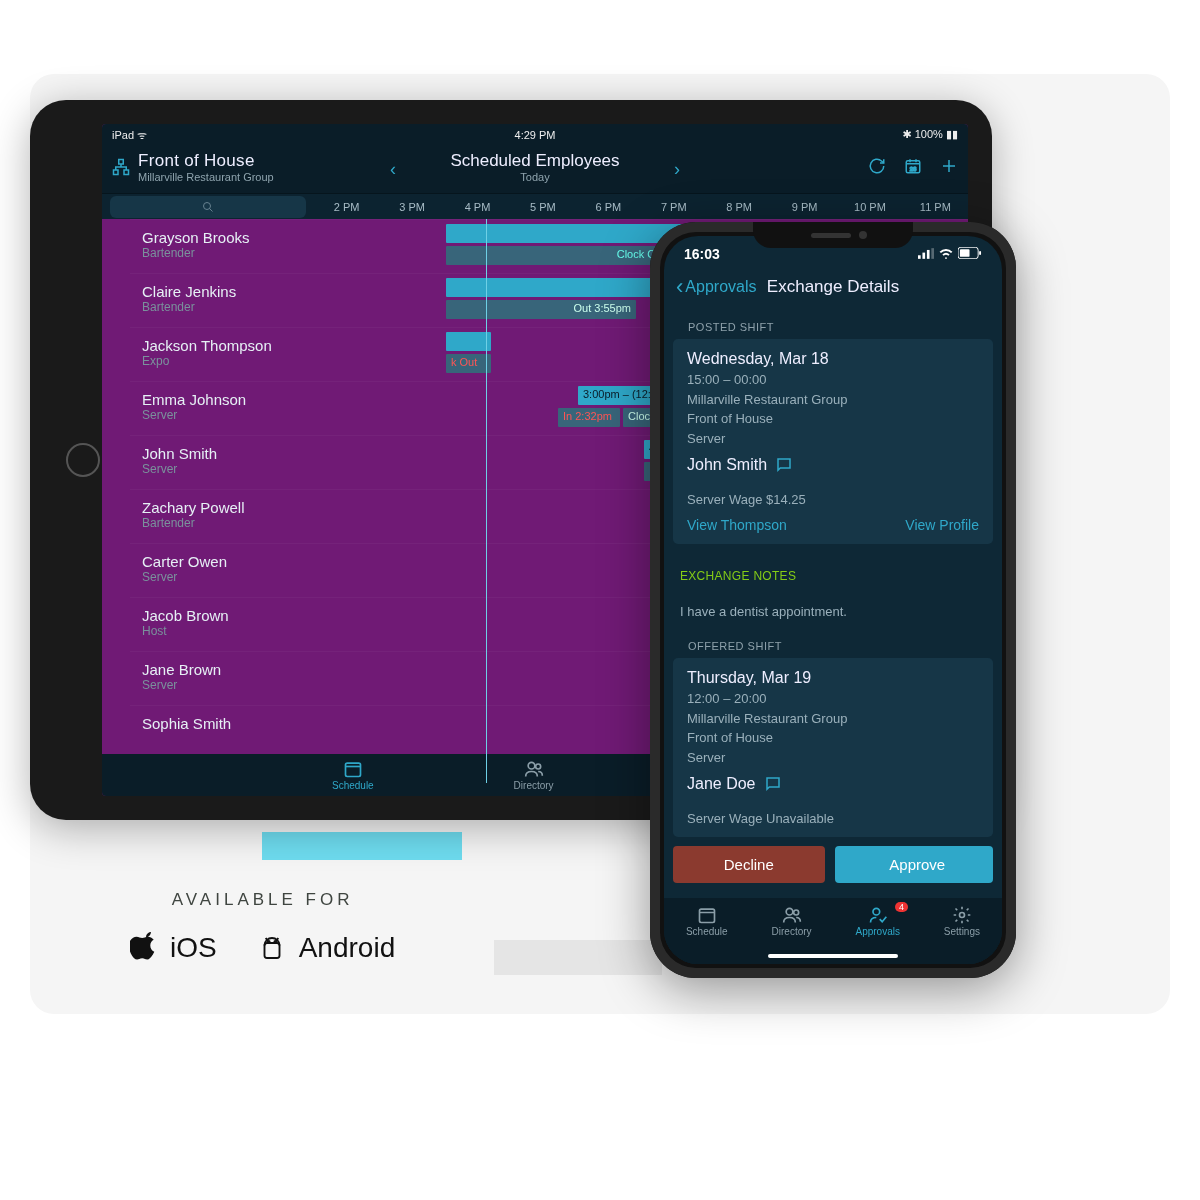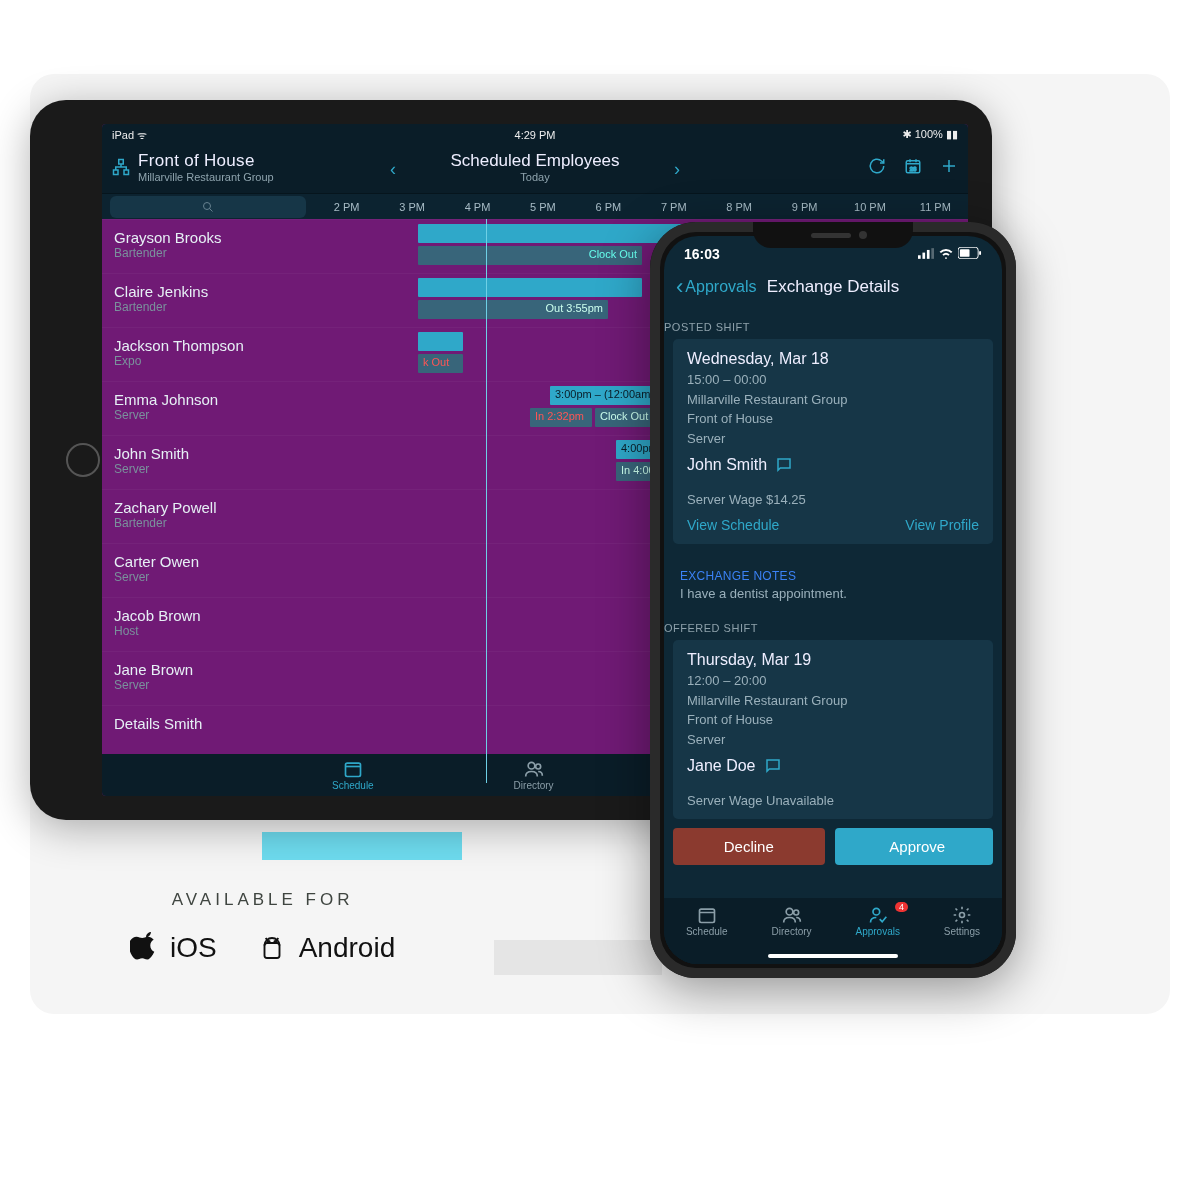--- a/index.html
+++ b/index.html
@@ -32,21 +32,21 @@
 
 
 .timeline-hdr { display:flex; background:#0c2330; border-top:1px solid #06151d; height:26px; }
 .search-box { width:196px; height:22px; margin:2px 8px; background:#163647; border-radius:6px; display:flex; align-items:center; justify-content:center; }
 .search-box svg{opacity:.6;}
 .hour-labels { flex:1; display:flex; color:#a8bcc6; font-size:11px; align-items:center; }
 .hour-labels span{flex:1; text-align:center;}
 
 
 .gantt { position:relative; height:calc(100% - 108px); overflow:hidden;}
-.gantt-row { display:flex; height:54px; border-top:1px solid rgba(255,255,255,.04);}
+.gantt-row { display:flex; height:54px; border-top:1px solid rgba(255,255,255,.04);margin-left:28px;}
 .emp-cell { width:212px; padding:9px 12px 0; }
 .emp-name { color:#e6f0f5; font-size:15px; }
 .emp-role { color:#7a919c; font-size:12px; }
 .bars-cell { flex:1; position:relative; }
 .bar { position:absolute; height:19px; background:#2fa8c9; border-radius:1px; color:#0a1d28; font-size:11px; padding:2px 5px; white-space:nowrap; overflow:hidden;}
 .bar.dim{background:#38657a;color:#cfe;}
 .bar.red-txt{color:#f55;}
 .now-line { position:absolute; left:384px; top:0; bottom:0; width:1px; background:#6ed0e6; z-index:5;}
 .now-line::before{content:attr(data-label); position:absolute; top:-14px; left:4px; color:#6ed0e6; font-size:9px;}
 
@@ -57,30 +57,30 @@
 .badge { position:absolute; top:-3px; right:-8px; background:#e33; color:#fff; border-radius:8px; font-size:9px; padding:0 4px; }
 
 
 .iphone { position:absolute; left:650px; top:222px; width:366px; height:756px; background:#111; border-radius:46px; box-shadow:0 12px 50px rgba(0,0,0,.4),inset 0 0 0 10px #2a2a2a; }
 .iphone-screen { position:absolute; inset:14px; background:#0e2836; border-radius:34px; overflow:hidden; color:#c9d6de; font-size:13px; }
 .notch { position:absolute; top:0; left:50%; transform:translateX(-50%); width:160px; height:26px; background:#111; border-radius:0 0 18px 18px; z-index:10; }
 .iphone-status { display:flex; justify-content:space-between; padding:10px 20px 0; color:#fff; font-weight:600; font-size:14px; }
 .iph-hdr { display:flex; align-items:center; padding:12px 12px 10px; position:relative; }
 .back-link { color:#2fa8c9; font-size:16px; display:flex; align-items:center; gap:2px;}
 .iph-title { position:absolute; left:50%; transform:translateX(-50%); color:#eef; font-size:17px; font-weight:500;}
-.section-lbl { color:#8ea1ab; font-size:11px; letter-spacing:.5px; padding:11px 0 6px; }
+.section-lbl { color:#8ea1ab; font-size:11px; letter-spacing:.5px; padding:11px 24px 6px; }
 .card { background:#163647; margin:0 9px 9px; border-radius:5px; padding:11px 14px; }
 .card .dt { color:#eef; font-size:16px; margin-bottom:2px;}
 .card .ln { color:#9ab0bb; font-size:13px; line-height:1.5;}
 .card .emp-ln { color:#eef; font-size:16px; display:flex; align-items:center; gap:8px; margin-top:8px;}
 .card .wage { color:#9ab0bb; font-size:13px; margin-top:18px;}
 .card .links { display:flex; justify-content:space-between; margin-top:10px; color:#2fa8c9; font-size:14px;}
 .notes-block{ padding:0 16px 10px;}
-.notes-block .lbl{color:#3b82f6; font-size:12px; letter-spacing:.3px;margin-top:25px;}
-.notes-block .txt{color:#9ab0bb; font-size:13px; margin-top:3px;}
+.notes-block .lbl{color:#84cc16; font-size:12px; letter-spacing:.3px;margin-top:25px;}
+.notes-block .txt{color:#9ab0bb; font-size:13px; margin-top:21px;}
 .action-row { display:flex; gap:10px; padding:0 9px 8px;}
 .btn { flex:1; text-align:center; padding:10px 0; border-radius:4px; font-size:15px; color:#fff;}
 .btn.decline{background:#8b3a2f;}
 .btn.approve{background:#2fa8c9;padding-left:7px;}
 .iphone-tabbar { position:absolute; bottom:0; left:0; right:0; height:66px; background:#0a1d28; display:flex; justify-content:space-around; align-items:flex-start; padding-top:7px; font-size:10px; }
 .home-ind { position:absolute; bottom:6px; left:50%; transform:translateX(-50%); width:130px; height:4px; background:#fff; border-radius:3px;}
 
 
 .avail { position:absolute; left:130px; top:890px; }
 .avail-lbl { letter-spacing:4px; color:#3f4540; font-size:17px; text-align:center; margin-bottom:22px;}
@@ -253,21 +253,21 @@
           <div class="emp-cell">
             <div class="emp-name">Jane Brown</div>
             <div class="emp-role">Server</div>
           </div>
           <div class="bars-cell">
             <div class="bar " style="top: 4px; left: 370px; width: 290px;">5:00pm – (12:0</div>
           </div>
         </div>
         <div class="gantt-row">
           <div class="emp-cell">
-            <div class="emp-name">Details Smith</div>
+            <div class="emp-name">Sophia Smith</div>
             <div class="emp-role"></div>
           </div>
           <div class="bars-cell">
             <div class="bar " style="top: 4px; left: 370px; width: 290px;">5:00pm – 10:00</div>
           </div>
         </div>
       </div>
 
     <div class="ipad-tabbar" id="ipadTabs">
         <div class="tab active">
@@ -343,21 +343,21 @@
       <div class="ln">Front of House</div>
       <div class="ln">Server</div>
       <div class="emp-ln">
         <span>John Smith</span>
         <svg width="18" height="18" viewBox="0 0 24 24" fill="none" stroke="#2fa8c9" stroke-width="2" class="chat-icon">
             <path d="M4 4h16v12H7l-3 3z"></path>
           </svg>
       </div>
       <div class="wage">Server Wage $14.25</div>
       <div class="links">
-        <span>View Schedule</span>
+        <span>View Thompson</span>
         <span>View Profile</span>
       </div>
     </div>
 
     <div class="notes-block">
       <div class="lbl">EXCHANGE NOTES</div>
       <div class="txt">I have a dentist appointment.</div>
     </div>
 
     <div class="section-lbl">OFFERED SHIFT</div>

